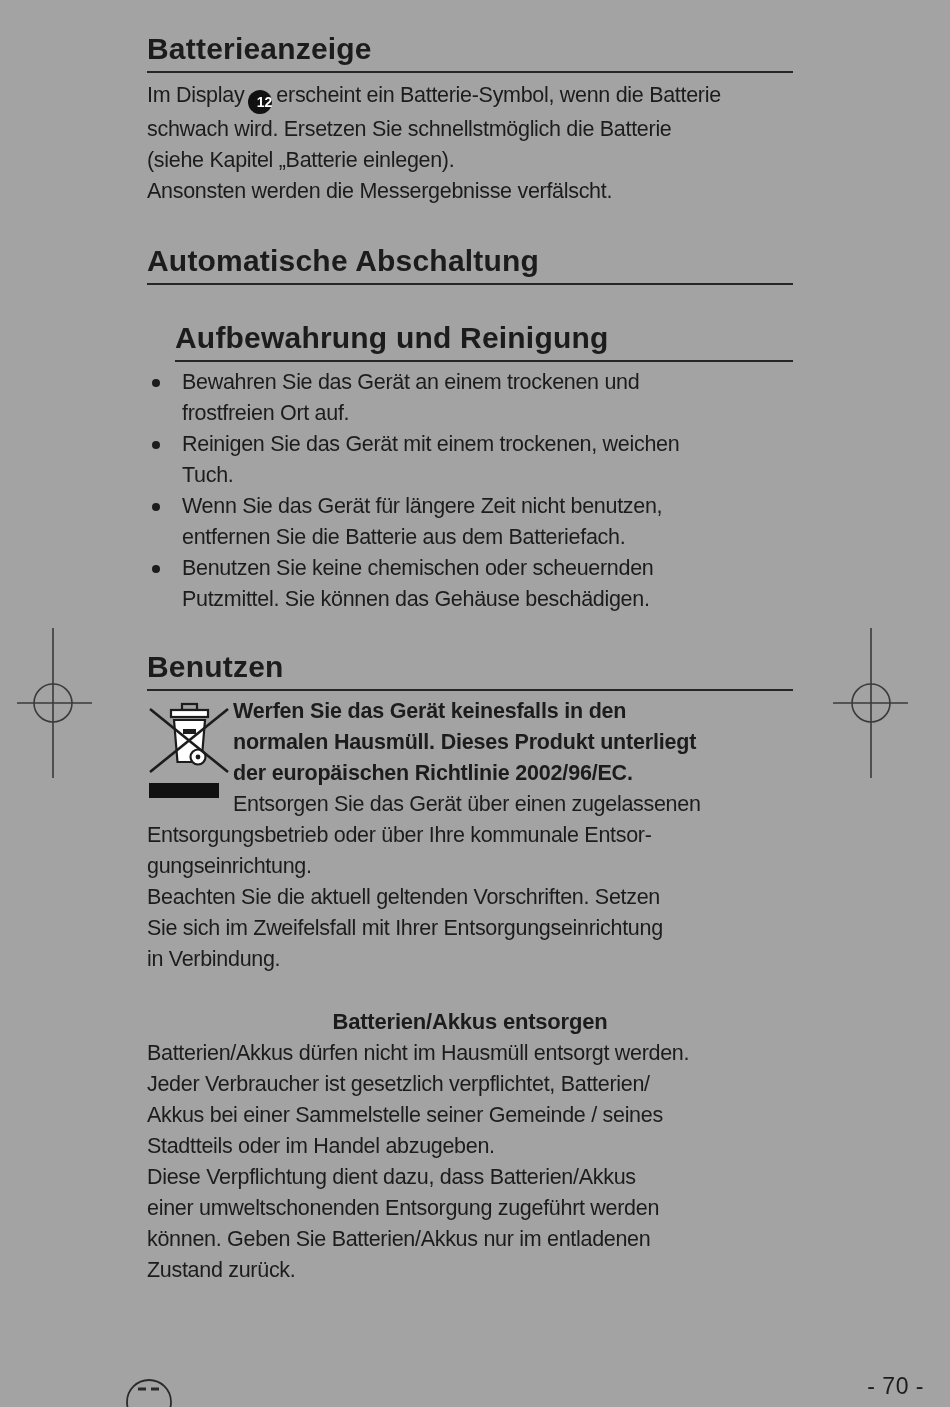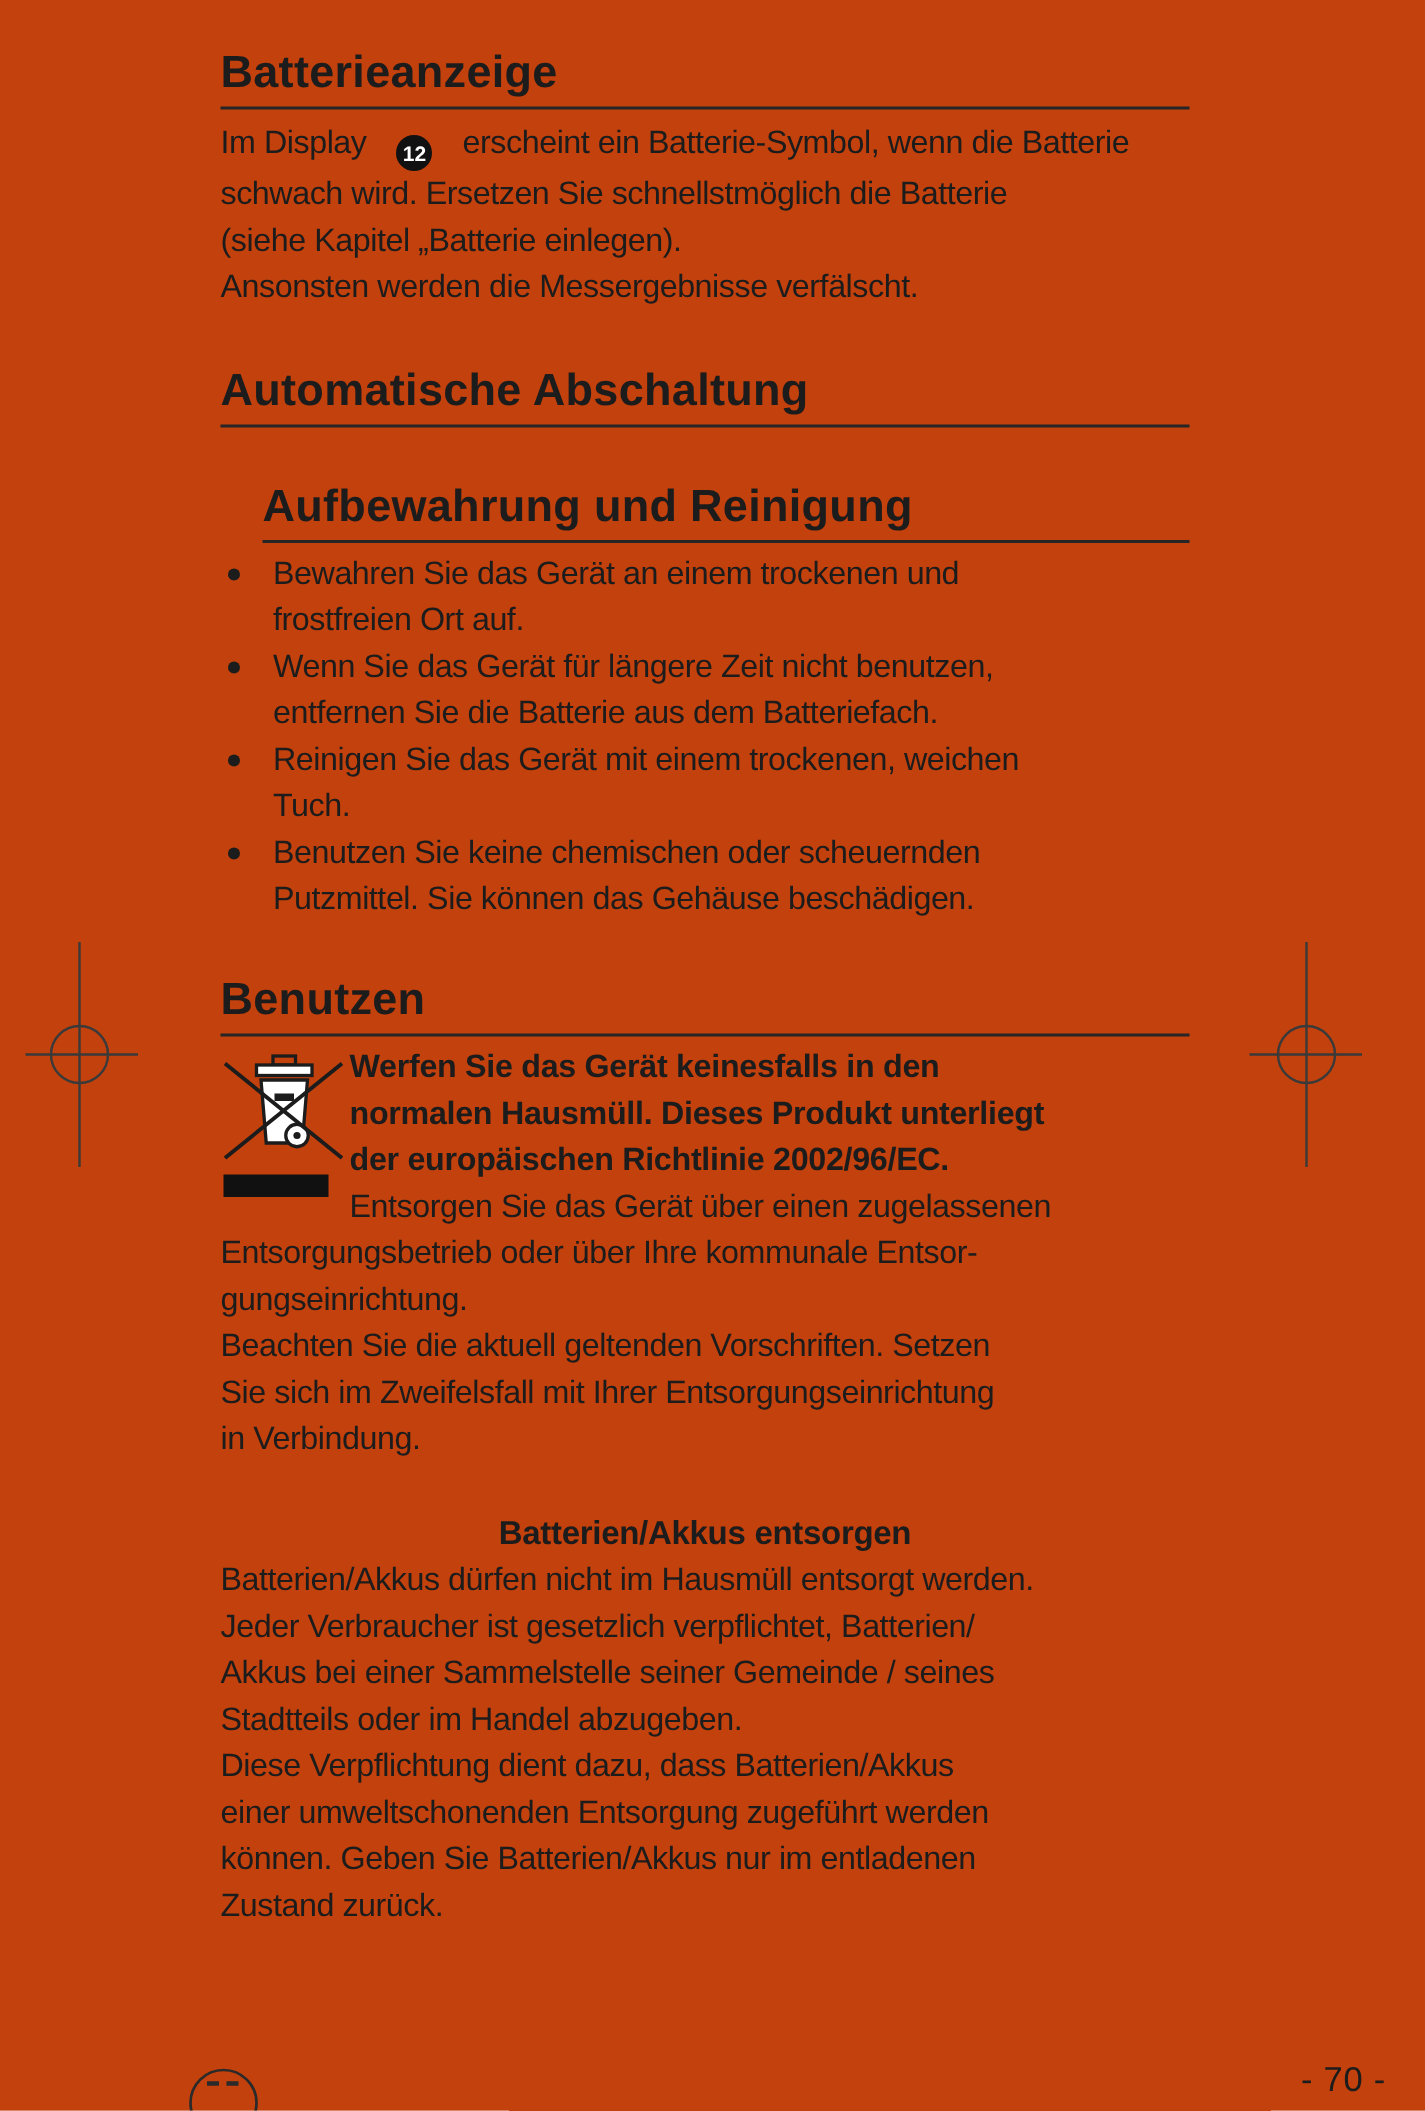--- a/index.html
+++ b/index.html
@@ -1,30 +1,30 @@
 <!DOCTYPE html>
 <html><head>
 <meta charset="utf-8">
 <style>
   html,body{margin:0;padding:0;background:#ffffff;}
   body{width:950px;height:1407px;position:relative;overflow:hidden;
        font-family:"Liberation Sans",sans-serif;color:#1c1c1c;}
-  .page{position:absolute;inset:0;background:#c2410c;}
+  .page{position:absolute;inset:0;background:#a3a3a3;}
   .content{position:absolute;left:147px;top:31px;width:646px;}
   h2.sec{font-size:30px;font-weight:bold;letter-spacing:0.2px;line-height:36px;
          margin:0;padding-bottom:4px;border-bottom:2px solid #262626;}
   h2.m2{margin-top:36px;}
   h2.m3{margin-top:35px;margin-left:28px;}
   h2.m4{margin-top:34px;}
   .body-text{font-size:21.5px;line-height:31px;letter-spacing:-0.3px;
              white-space:pre;margin:7px 0 0 0;}
   .badge12{display:inline-block;width:24px;height:24px;border-radius:50%;
            background:#111;color:#fff;font-size:14px;font-weight:bold;
-           text-align:center;line-height:24px;letter-spacing:0;
-           vertical-align:-5px;margin:0 20px;}
+           text-align:right;line-height:24px;letter-spacing:0;
+           vertical-align:-5px;margin:0 4px;}
   ul.bullets{list-style:none;margin:5px 0 0 0;padding:0;}
   ul.bullets li{position:relative;padding-left:35px;font-size:21.5px;
                 line-height:31px;letter-spacing:-0.3px;white-space:pre;}
   ul.bullets li::before{content:"";position:absolute;left:5px;top:12px;
                 width:8px;height:8px;border-radius:50%;background:#1c1c1c;}
   .weee-para{margin-top:5px;}
   .weee-float{float:left;width:86px;height:104px;}
   .weee-float svg{display:block;}
   .weee-bar{width:70px;height:15px;background:#111;margin:5px 0 0 2px;}
   .weee-bold{font-weight:bold;letter-spacing:-0.2px;}
@@ -66,24 +66,24 @@
 schwach wird. Ersetzen Sie schnellstmöglich die Batterie
 (siehe Kapitel „Batterie einlegen).
 Ansonsten werden die Messergebnisse verfälscht.</span></p>
 
     <h2 class="sec m2">Automatische Abschaltung</h2>
 
     <h2 class="sec m3">Aufbewahrung und Reinigung</h2>
     <ul class="bullets">
       <li>Bewahren Sie das Gerät an einem trockenen und
 frostfreien Ort auf.</li>
+      <li>Reinigen Sie das Gerät mit einem trockenen, weichen
+Tuch.</li>
       <li>Wenn Sie das Gerät für längere Zeit nicht benutzen,
 entfernen Sie die Batterie aus dem Batteriefach.</li>
-      <li>Reinigen Sie das Gerät mit einem trockenen, weichen
-Tuch.</li>
       <li>Benutzen Sie keine chemischen oder scheuernden
 Putzmittel. Sie können das Gehäuse beschädigen.</li>
     </ul>
 
     <h2 class="sec m4">Benutzen</h2>
     <div class="body-text weee-para"><span class="weee-float"><svg width="84" height="82" viewBox="0 0 84 82">
             <rect x="35" y="8" width="15" height="6" fill="none" stroke="#1c1c1c" stroke-width="2.2"></rect>
             <rect x="24" y="14" width="37" height="7" fill="#fff" stroke="#1c1c1c" stroke-width="2.2"></rect>
             <path d="M27 24 L58 24 L54.5 66 L30.5 66 Z" fill="#fff" stroke="#1c1c1c" stroke-width="2.2"></path>
             <rect x="36" y="33" width="13" height="5" fill="#1c1c1c"></rect>

